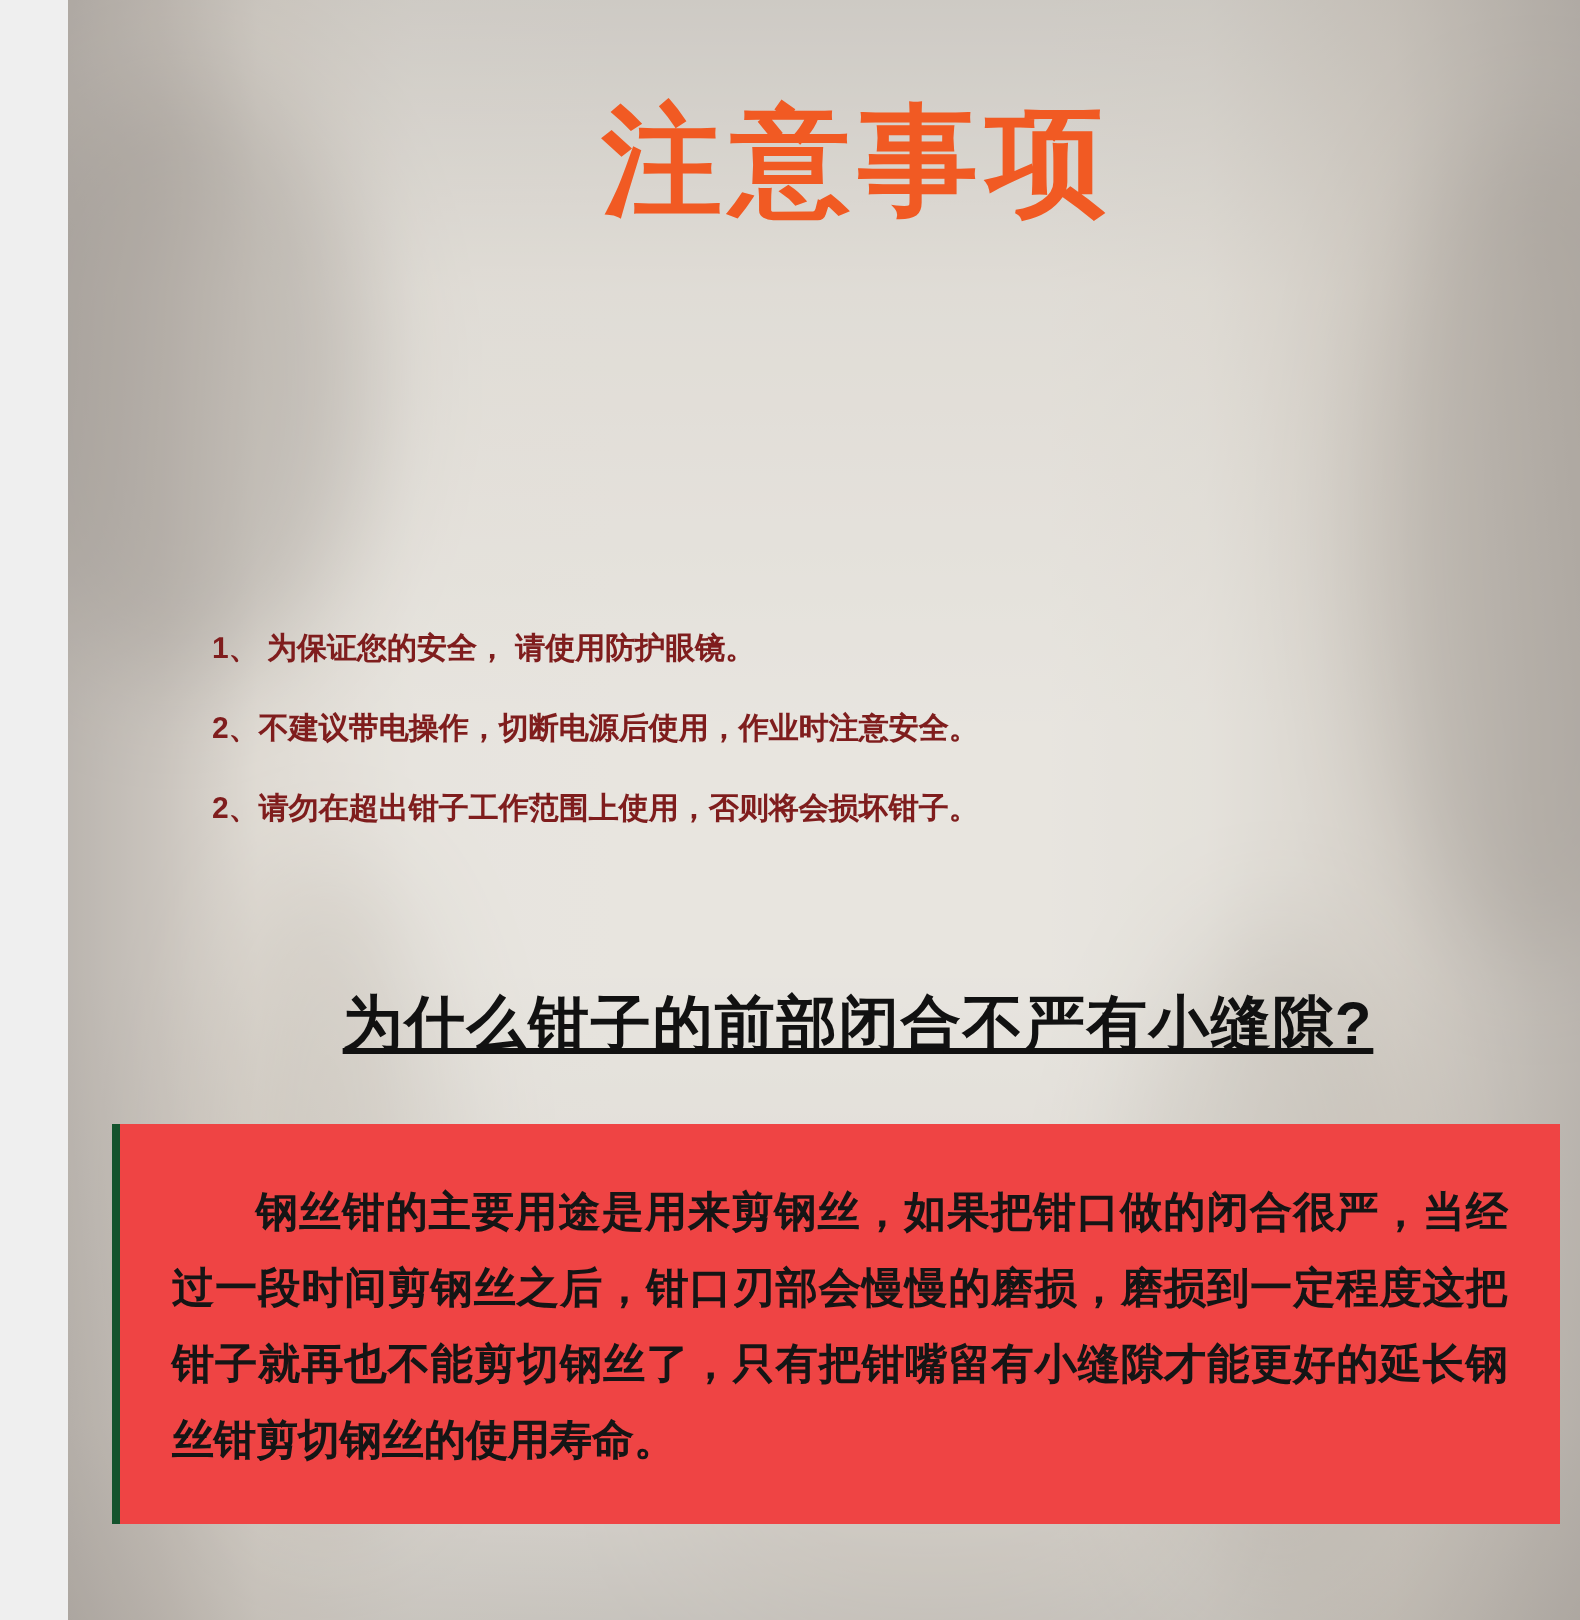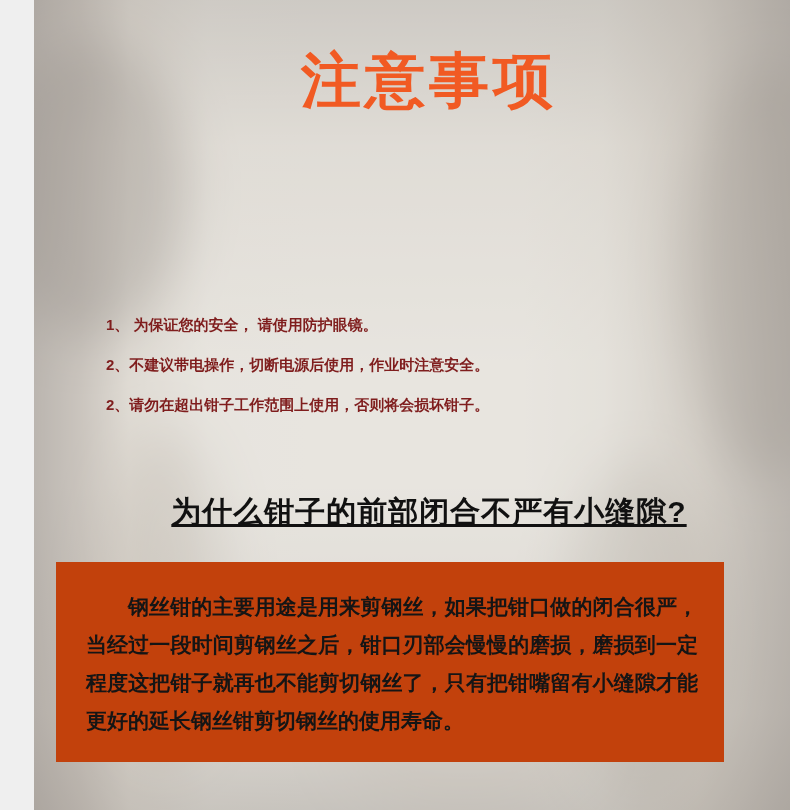--- a/index.html
+++ b/index.html
@@ -122,24 +122,24 @@
     font-weight: bold;
     letter-spacing: 1px;
     text-decoration: underline;
   }
 
   
   .answer-box {
     position: absolute;
     top: 562px;
     left: 22px;
-    width: 668px;
+    width: 724px;
     height: 200px;
-    background: #c2410c;
-    border-left: 4px solid #c2410c;
+    background: #ef4444;
+    border-left: 4px solid #14532d;
     box-sizing: border-box;
     padding: 26px 26px 0 26px;
   }
   .answer-text {
     color: #151515;
     font-size: 21px;
     line-height: 38px;
     font-weight: bold;
     text-indent: 42px;
     text-align: justify;

